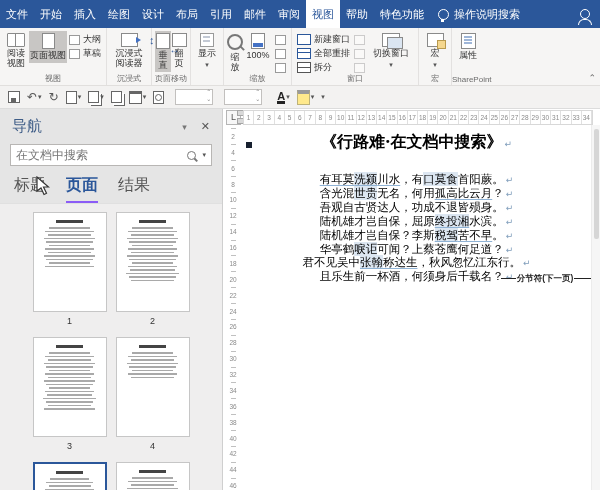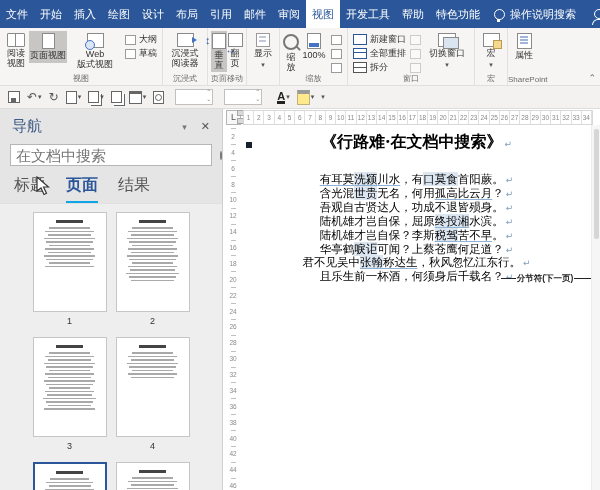--- a/index.html
+++ b/index.html
@@ -79,28 +79,28 @@
   .qhl{width:11px;height:10px;background:#ffe98c;border:1px solid #bdb27a;border-top:4px solid #9a9a9a;}
 
   
   .main{flex:1;display:flex;min-height:0;}
   .navpane{width:222px;flex:0 0 auto;border-right:1px solid #cfcfcf;display:flex;flex-direction:column;background:#e5e5e5;min-height:0;}
   .navhead{display:flex;align-items:center;padding:8px 12px 2px 12px;}
   .navtitle{flex:1;font-size:15px;color:#3f5d87;}
   .navdd{color:#777;font-size:9px;margin-right:14px;}
   .navclose{color:#555;font-size:11px;}
   .navsearch{margin:6px 10px 0 10px;height:20px;border:1px solid #b8b6b4;background:#fff;display:flex;align-items:center;}
-  .navsearch input{flex:1;border:none;outline:none;font-size:15px;padding:0 5px;color:#333;background:transparent;font-family:inherit;}
+  .navsearch input{flex:1;border:none;outline:none;font-size:12px;padding:0 5px;color:#333;background:transparent;font-family:inherit;}
   .navsearch input::placeholder{color:#767676;}
   .smag{width:7px;height:7px;border:1.5px solid #777;border-radius:50%;position:relative;margin-right:6px;}
   .smag:after{content:"";position:absolute;left:6px;top:7px;width:4px;height:1.5px;background:#777;transform:rotate(45deg);}
   .sdd{font-size:7px;color:#555;margin-right:5px;}
   .navtabs{display:flex;gap:20px;padding:9px 14px 0 14px;font-size:16px;}
   .navtab{padding-bottom:5px;color:#555;border-bottom:2px solid transparent;}
-  .navtab.active{color:#2b579a;font-weight:bold;border-bottom:2px solid #0ea5e9;}
+  .navtab.active{color:#2b579a;font-weight:bold;border-bottom:2px solid #8b5cf6;}
   .thumbs{flex:1;background:#efeeee;border-top:1px solid #e0e0e0;overflow:hidden;display:flex;flex-wrap:wrap;justify-content:center;align-content:flex-start;column-gap:9px;padding-top:8px;}
   .thumbwrap{display:flex;flex-direction:column;align-items:center;margin-bottom:11px;}
   .tpage{width:74px;height:100px;background:#fff;border:1px solid #c6c6c6;box-sizing:border-box;padding-top:7px;overflow:hidden;}
   .tpage.selected{border:2px solid #2b579a;}
   .ttitle{height:3px;background:#444;width:38%;margin:0 auto 4px auto;}
   .tline{height:1.5px;background:#a9a9a9;margin:2px auto;}
   .tnum{font-size:9px;color:#333;margin-top:4px;}
 
   
   .docarea{flex:1;position:relative;background:#fff;overflow:hidden;min-width:0;}
@@ -139,21 +139,20 @@
         <div class="tab">文件</div>
         <div class="tab">开始</div>
         <div class="tab">插入</div>
         <div class="tab">绘图</div>
         <div class="tab">设计</div>
         <div class="tab">布局</div>
         <div class="tab">引用</div>
         <div class="tab">邮件</div>
         <div class="tab">审阅</div>
         <div class="tab active">视图</div>
-        <div class="tab">开发工具</div>
         <div class="tab">帮助</div>
         <div class="tab">特色功能</div>
       </div>
     <div class="tellme">
       <span class="bulb"></span>
       <span>操作说明搜索</span>
     </div>
     <div class="share">
       <span class="person"></span>
 
@@ -162,24 +161,20 @@
 
   <div class="ribbon">
     <div class="rgroup">
       <div class="bigbtn w22">
         <span class="i-book"></span>
         <span class="blabel">阅读视图</span>
       </div>
       <div class="bigbtn w34 active">
         <span class="i-page"></span>
         <span class="blabel" style="word-break:keep-all">页面视图</span>
-      </div>
-      <div class="bigbtn" style="width:52px">
-        <span class="i-web"></span>
-        <span class="blabel" style="word-break:keep-all">Web 版式视图</span>
       </div>
       <div class="stackcol">
         <div class="smbtn">
           <span class="i-tiny"></span>
           <span>大纲</span>
         </div>
         <div class="smbtn">
           <span class="i-tiny"></span>
           <span>草稿</span>
         </div>

